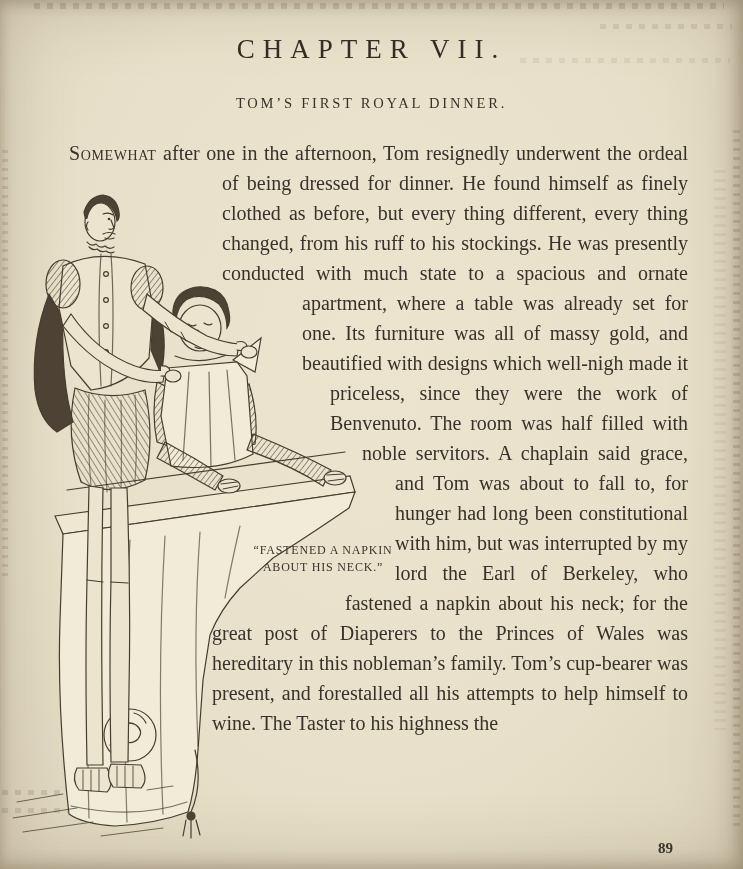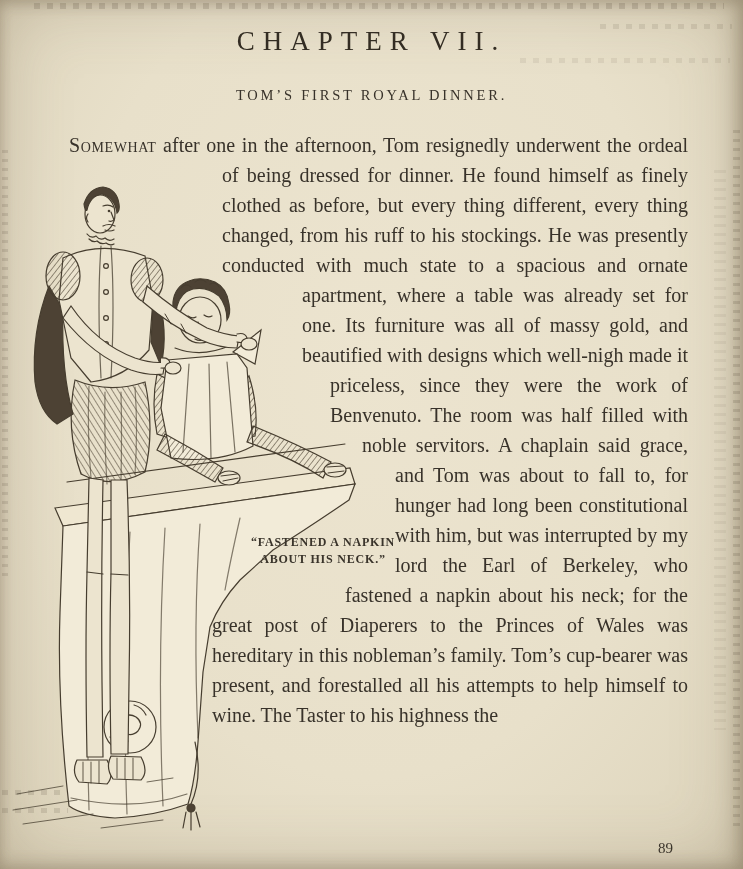--- a/index.html
+++ b/index.html
@@ -10,21 +10,21 @@
     font-family:"Liberation Serif","DejaVu Serif",serif;
   }
   .page::before {
     content:""; position:absolute; inset:0; pointer-events:none;
     box-shadow: inset 0 0 70px rgba(110,95,70,.28),
                 inset -9px 0 18px rgba(110,95,70,.26),
                 inset 0 -6px 14px rgba(110,95,70,.16),
                 inset 0 5px 12px rgba(110,95,70,.18);
   }
   .chapter-title {
-    margin:0; padding-top:26px; text-align:center;
+    margin:8px; padding-top:26px; text-align:center;
     font-size:27px; font-weight:normal; letter-spacing:8px; color:#322c23;
   }
   .section-title {
     margin:30px 4px 0; text-align:center;
     font-size:14.5px; font-weight:normal; letter-spacing:2.8px; color:#38322a;
   }
   .body-block {
     margin:26px 43px 0 57px;
     font-size:20px; line-height:30px; text-align:justify; color:#38322a;
   }
@@ -33,23 +33,23 @@
   .illu-float {
     float:left; width:340px; height:692px; position:relative;
     shape-outside: polygon(0px 30px, 165px 30px, 165px 150px, 245px 150px,
       245px 240px, 273px 240px, 273px 300px, 305px 300px, 305px 330px,
       338px 330px, 338px 450px, 288px 450px, 288px 480px, 155px 480px,
       155px 692px, 0px 692px);
   }
   .illu-svg { position:absolute; left:-52px; top:52px; width:355px; height:650px; pointer-events:none; }
   .caption {
     position:absolute; left:192px; top:404px; width:148px; text-align:center;
-    font-size:12px; font-weight:bold; letter-spacing:.8px; line-height:17px; color:#3a342b;
+    font-size:12px; font-weight:normal; letter-spacing:.8px; line-height:17px; color:#3a342b;
   }
-  .page-number { position:absolute; right:70px; bottom:12px; font-size:15px; color:#3a342b; }
+  .page-number { position:absolute; right:70px; bottom:12px; font-size:15px; color:#3a342b;font-weight:bold; }
   .smudge { position:absolute; pointer-events:none; }
   .sm-h { background:repeating-linear-gradient(90deg, rgba(86,74,58,.55) 0 6px, rgba(86,74,58,0) 6px 13px); filter:blur(.6px); }
   .sm-v { background:repeating-linear-gradient(180deg, rgba(86,74,58,.5) 0 3px, rgba(86,74,58,0) 3px 9px); filter:blur(.6px); }
 </style>
 </head>
 <body>
 
 <div class="page">
 
   <div class="smudge sm-h" style="left:34px;top:3px;width:690px;height:6px;opacity:.35"></div>

